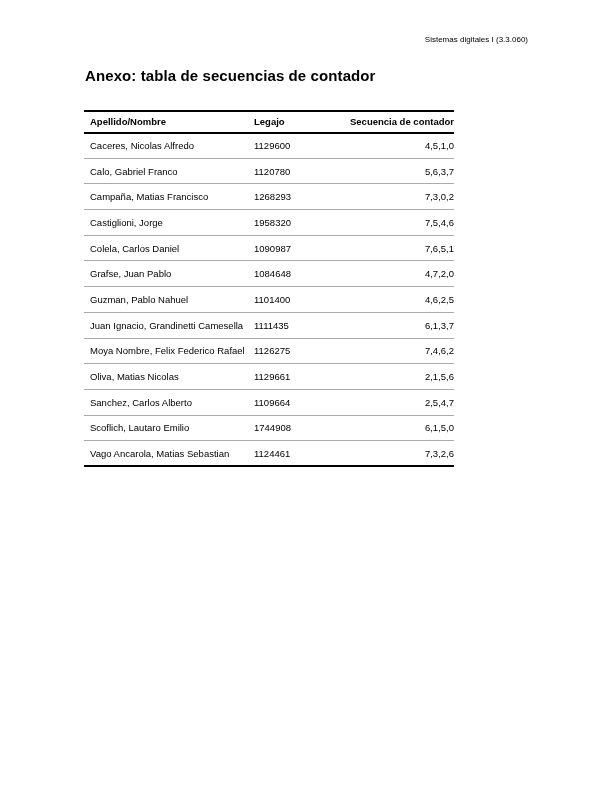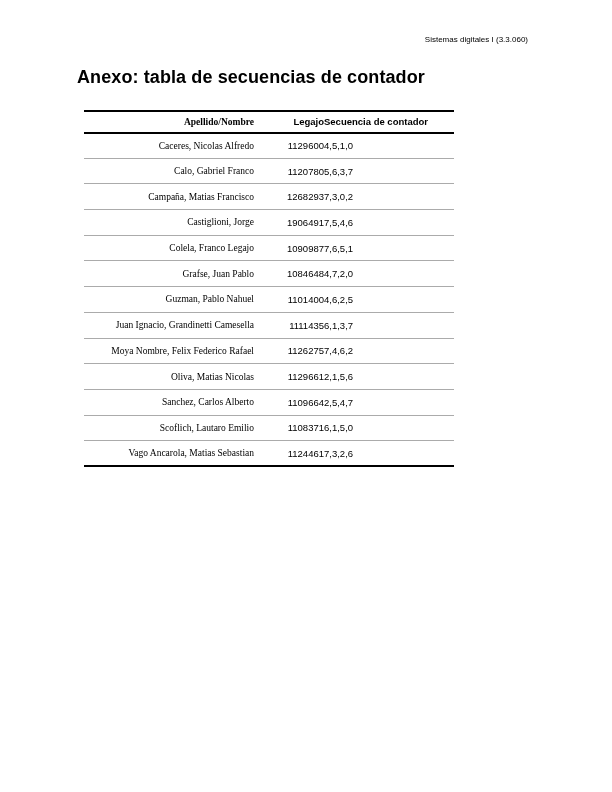--- a/index.html
+++ b/index.html
@@ -23,23 +23,23 @@
     position: absolute;
     top: 35px;
     left: 0;
     right: 84px;
     text-align: right;
     font-size: 8px;
     color: var(--text);
   }
   .doc-title {
     position: absolute;
-    left: 77px;
+    left: 85px;
     top: 67px;
-    font-size: 18px;
+    font-size: 15px;
     font-weight: bold;
     letter-spacing: 0.1px;
   }
   table.seq-table {
     position: absolute;
     left: 84px;
     top: 110px;
     width: 370px;
     border-collapse: collapse;
     table-layout: fixed;
@@ -56,23 +56,23 @@
   }
   table.seq-table td {
     height: 25.7px;
     box-sizing: border-box;
     border-bottom: 1px solid var(--rule-light);
     vertical-align: middle;
   }
   table.seq-table tbody tr:last-child td {
     border-bottom: 2.5px solid var(--rule-heavy);
   }
-  .col-name   { width: 170px; text-align: right; padding-left: 6px; font-family: Liberation Serif, serif; }
-  .col-legajo { width: 70px;  text-align: right; }
-  .col-seq    { width: 130px; text-align: left; margin-top: 28px; }
+  .col-name   { width: 170px; text-align: left; padding-left: 6px; }
+  .col-legajo { width: 70px;  text-align: left; }
+  .col-seq    { width: 130px; text-align: right; margin-top: 28px; }
 </style>
 </head>
 <body>
 
 <div class="page">
 
   <div class="running-header">Sistemas digitales I (3.3.060)</div>
 
   <h1 class="doc-title">Anexo: tabla de secuencias de contador</h1>
 
@@ -95,25 +95,25 @@
           <td class="col-legajo">1120780</td>
           <td class="col-seq">5,6,3,7</td>
         </tr>
         <tr>
           <td class="col-name">Campaña, Matias Francisco</td>
           <td class="col-legajo">1268293</td>
           <td class="col-seq">7,3,0,2</td>
         </tr>
         <tr>
           <td class="col-name">Castiglioni, Jorge</td>
-          <td class="col-legajo">1906491</td>
+          <td class="col-legajo">1958320</td>
           <td class="col-seq">7,5,4,6</td>
         </tr>
         <tr>
-          <td class="col-name">Colela, Franco Legajo</td>
+          <td class="col-name">Colela, Carlos Daniel</td>
           <td class="col-legajo">1090987</td>
           <td class="col-seq">7,6,5,1</td>
         </tr>
         <tr>
           <td class="col-name">Grafse, Juan Pablo</td>
           <td class="col-legajo">1084648</td>
           <td class="col-seq">4,7,2,0</td>
         </tr>
         <tr>
           <td class="col-name">Guzman, Pablo Nahuel</td>
@@ -135,21 +135,21 @@
           <td class="col-legajo">1129661</td>
           <td class="col-seq">2,1,5,6</td>
         </tr>
         <tr>
           <td class="col-name">Sanchez, Carlos Alberto</td>
           <td class="col-legajo">1109664</td>
           <td class="col-seq">2,5,4,7</td>
         </tr>
         <tr>
           <td class="col-name">Scoflich, Lautaro Emilio</td>
-          <td class="col-legajo">1108371</td>
+          <td class="col-legajo">1744908</td>
           <td class="col-seq">6,1,5,0</td>
         </tr>
         <tr>
           <td class="col-name">Vago Ancarola, Matias Sebastian</td>
           <td class="col-legajo">1124461</td>
           <td class="col-seq">7,3,2,6</td>
         </tr>
       </tbody>
   </table>
 

